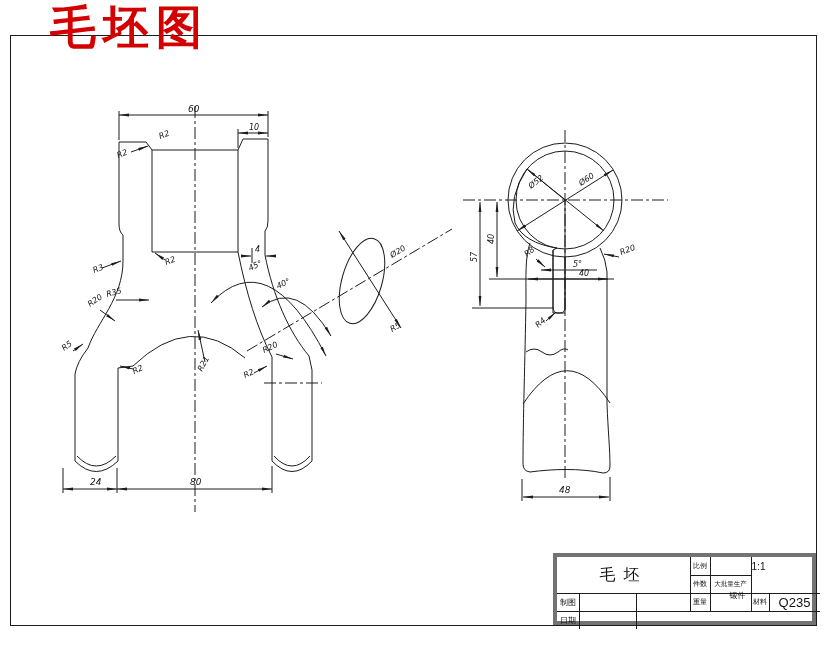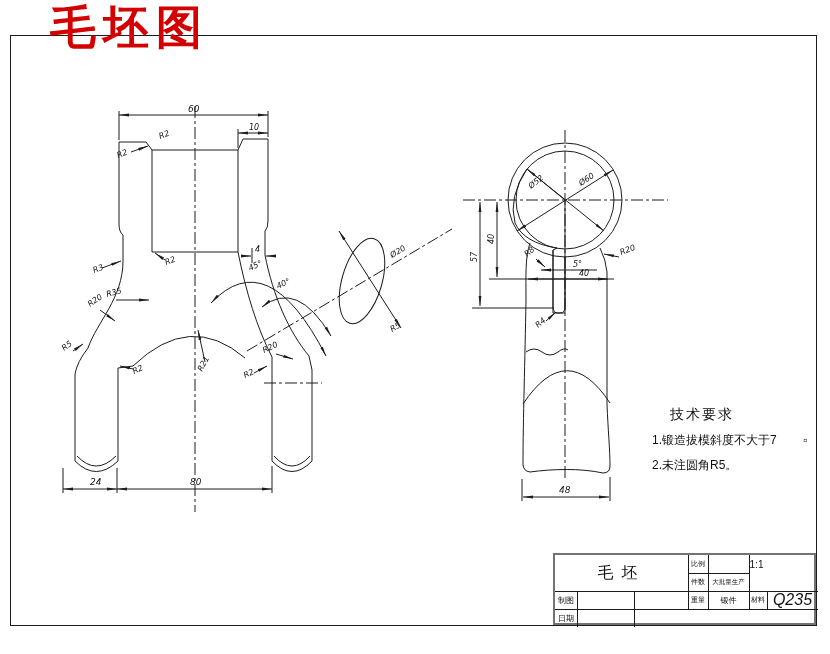--- a/index.html
+++ b/index.html
@@ -12,21 +12,21 @@
          line-height:1.1;margin-left:36px;}
   svg.cad{position:absolute;left:0;top:0;z-index:2;}
   svg.cad path,svg.cad line,svg.cad circle,svg.cad ellipse{stroke:#1c1c1c;stroke-width:1;fill:none;}
   svg.cad .cl{stroke-dasharray:12 3 3 3;}
   svg.cad text{font:italic 9px "DejaVu Sans",sans-serif;fill:#161616;stroke:none;}
   svg.cad text.sm{font-size:8px;}
   .tech{position:absolute;left:652px;top:406px;width:175px;z-index:3;color:#111;}
   .tech .t{font-size:14px;margin-left:18px;letter-spacing:2px;font-family:sans-serif;}
   .tech .n{font-size:12px;margin-top:8px;font-family:sans-serif;white-space:pre;}
   .tb{position:absolute;left:553px;top:553px;width:263px;height:72px;
-      border:2px solid #737373;box-sizing:border-box;z-index:4;color:#111;}
+      border:4px solid #737373;box-sizing:border-box;z-index:4;color:#111;}
   .tb .hl,.tb .vl{position:absolute;background:#1c1c1c;}
   .tb .hl{height:1px;} .tb .vl{width:1px;}
   .tb .cell{position:absolute;display:flex;align-items:center;justify-content:center;
       font-family:sans-serif;overflow:hidden;white-space:nowrap;}
 </style>
 </head>
 <body>
 
 <div class="page">
 
@@ -189,43 +189,38 @@
         <text class="sm" x="538" y="328" transform="rotate(-40 538 328)">R4</text>
 
         <line x1="522" y1="479" x2="522" y2="501"></line>
         <line x1="610" y1="477" x2="610" y2="501"></line>
         <line x1="523" y1="497" x2="609" y2="497" marker-start="url(#ma)" marker-end="url(#ma)"></line>
         <text x="559" y="493">48</text>
       </g>
     </g>
   </svg>
 
-  <div class="tech">
-    <div class="t">技术要求</div>
-    <div class="n">1.锻造拔模斜度不大于7        ▫</div>
-    <div class="n">2.未注圆角R5。</div>
-  </div>
 
   <div class="tb">
     <div class="hl" style="left:133px;top:18px;width:61px;"></div>
     <div class="hl" style="left:0;top:36px;width:263px;"></div>
     <div class="hl" style="left:0;top:54px;width:263px;"></div>
     <div class="vl" style="left:133px;top:0;height:54px;"></div>
     <div class="vl" style="left:153px;top:0;height:54px;"></div>
     <div class="vl" style="left:194px;top:0;height:54px;"></div>
     <div class="vl" style="left:212px;top:36px;height:18px;"></div>
     <div class="vl" style="left:22px;top:36px;height:36px;"></div>
     <div class="vl" style="left:79px;top:36px;height:36px;"></div>
 
     <div class="cell" style="left:0;top:0;width:133px;height:36px;font-size:16px;letter-spacing:8px;">毛坯</div>
     <div class="cell" style="left:133px;top:0;width:20px;height:18px;font-size:7px;">比例</div>
     <div class="cell" style="left:153px;top:0;width:41px;height:18px;font-size:10px;margin-left:28px;">1:1</div>
     <div class="cell" style="left:133px;top:18px;width:20px;height:18px;font-size:7px;">件数</div>
     <div class="cell" style="left:153px;top:18px;width:41px;height:18px;font-size:6.5px;">大批量生产</div>
     <div class="cell" style="left:133px;top:36px;width:20px;height:18px;font-size:7px;">重量</div>
-    <div class="cell" style="left:153px;top:36px;width:41px;height:18px;font-size:8px;">锻件</div>
+    <div class="cell" style="left:153px;top:29px;width:41px;height:18px;font-size:8px;padding-left:7px;">锻件</div>
     <div class="cell" style="left:194px;top:36px;width:18px;height:18px;font-size:7px;">材料</div>
-    <div class="cell" style="left:212px;top:36px;width:51px;height:18px;font-size:16px;font-style:italic;">Q235</div>
+    <div class="cell" style="left:212px;top:36px;width:51px;height:18px;font-size:13px;">Q235</div>
     <div class="cell" style="left:0;top:36px;width:22px;height:18px;font-size:8px;text-align:right;">制图</div>
     <div class="cell" style="left:0;top:54px;width:22px;height:18px;font-size:8px;font-family:Liberation Serif, serif;">日期</div>
   </div>
 
 </div>
 
 </body></html>

